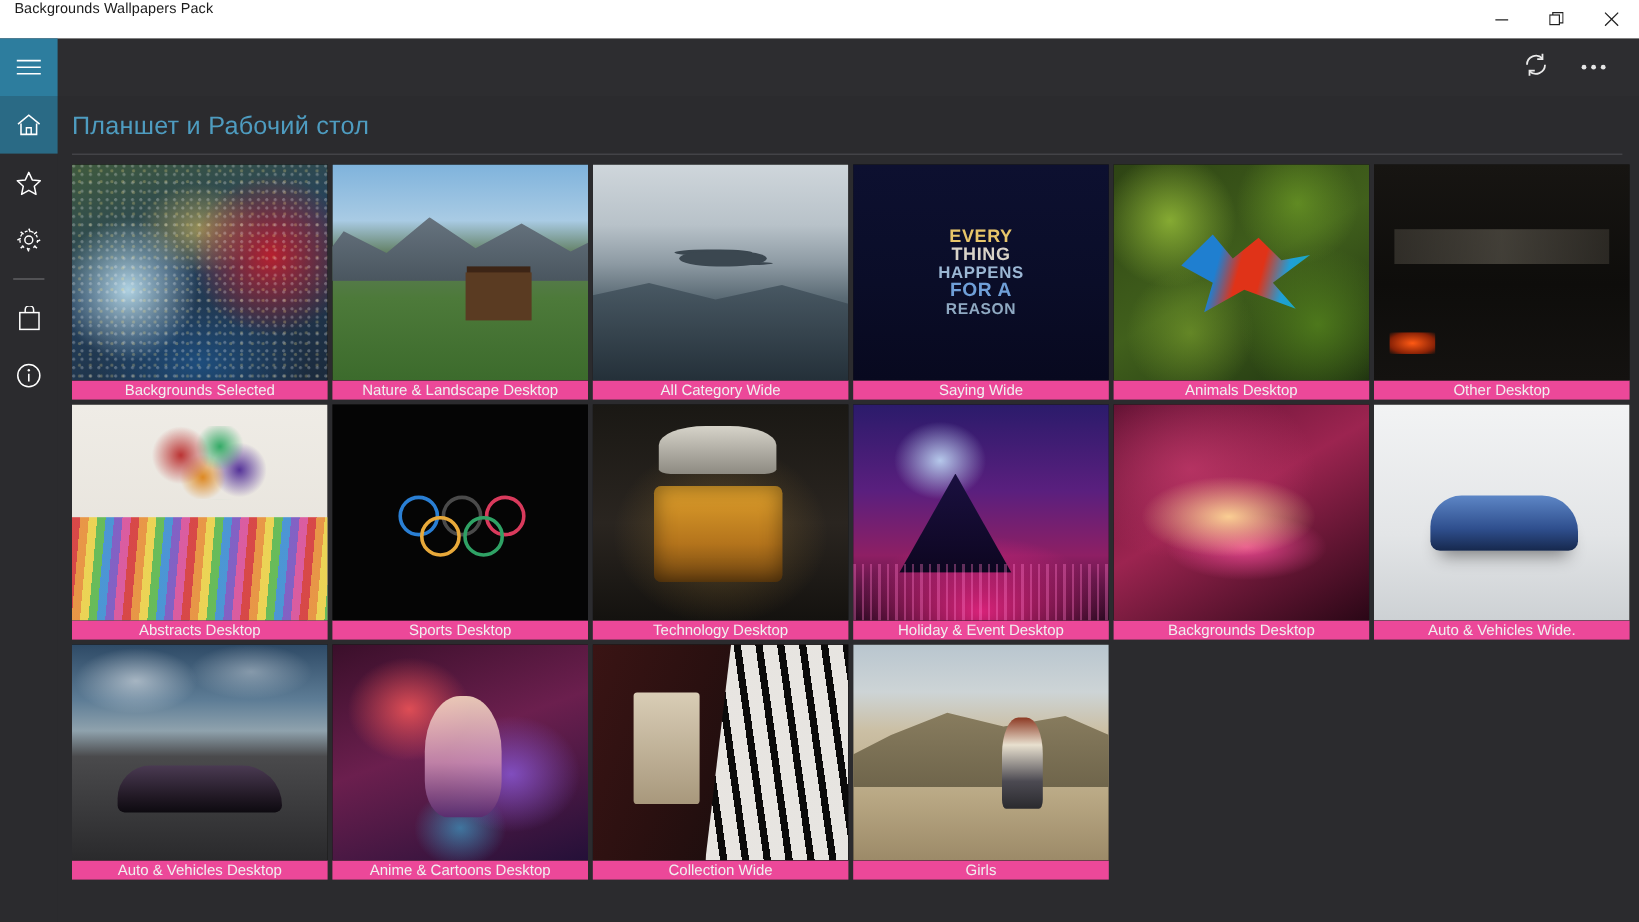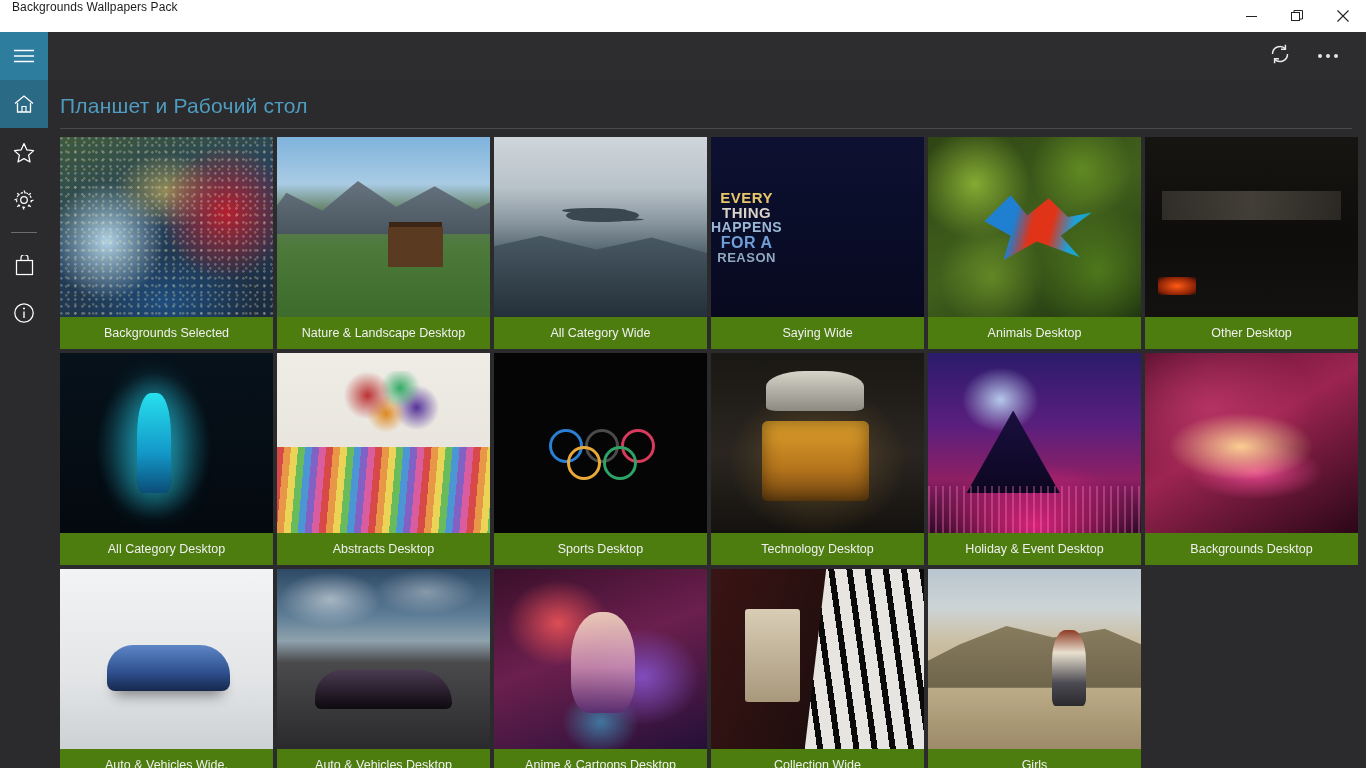--- a/index.html
+++ b/index.html
@@ -89,21 +89,21 @@
     gap:4px 4px;
     padding:0 8px 0 12px;
   }
 
   .tile{ display:flex; flex-direction:column; background:#2b2b2e; }
   .thumb{
     height:180px; width:100%;
     background:#111; position:relative; overflow:hidden;
   }
   .caption{
-    height:32px; background:#4d7c0f;
+    height:16px; background:#ec4899;
     color:#f0f0f0; font-size:12.5px;
     display:flex; align-items:center; justify-content:center;
     text-align:center; padding:0 4px;
     white-space:nowrap; overflow:hidden; text-overflow:ellipsis;
   }
 
   
   .art{ position:absolute; inset:0; }
 
   
@@ -166,21 +166,21 @@
   }
   .t-allwide:after{
     content:""; position:absolute; left:34%; top:40%; width:34%; height:7%;
     background:#3b4750; border-radius:50%/60%;
     box-shadow:-8px -5px 0 -4px #3b4750, 10px 4px 0 -5px #3b4750;
   }
 
   
   .t-saying{
     background:linear-gradient(180deg,#0d1030 0%,#0a0d28 55%,#08091f 100%);
-    display:flex; align-items:center; justify-content:flex-start;
+    display:flex; align-items:center; justify-content:center;
   }
   .saying-words{
     text-align:center; line-height:1.02;
     font-family:"Liberation Sans", sans-serif;
     font-weight:700; letter-spacing:.5px;
   }
   .saying-words span{ display:block; }
   .sw1{ font-size:15px; color:#e8c66a; }
   .sw2{ font-size:15px; color:#d9d3c8; }
   .sw3{ font-size:14px; color:#9bb7d4; }
@@ -542,26 +542,20 @@
             <div class="caption">Animals Desktop</div>
           </div>
           <div class="tile">
             <div class="thumb">
               <div class="art t-minecraft"></div>
             </div>
             <div class="caption">Other Desktop</div>
           </div>
           <div class="tile">
             <div class="thumb">
-              <div class="art t-allcat"></div>
-            </div>
-            <div class="caption">All Category Desktop</div>
-          </div>
-          <div class="tile">
-            <div class="thumb">
               <div class="art t-abstract"></div>
             </div>
             <div class="caption">Abstracts Desktop</div>
           </div>
           <div class="tile">
             <div class="thumb">
               <div class="art t-sports">
                 <div class="rings">
                   <div class="ring r-blue"></div>
                   <div class="ring r-black"></div>

